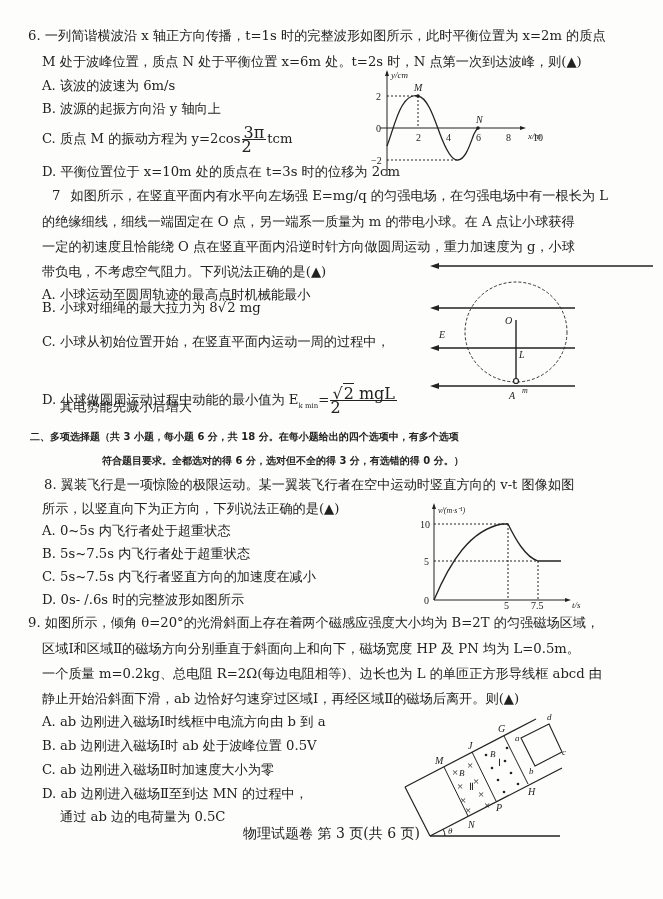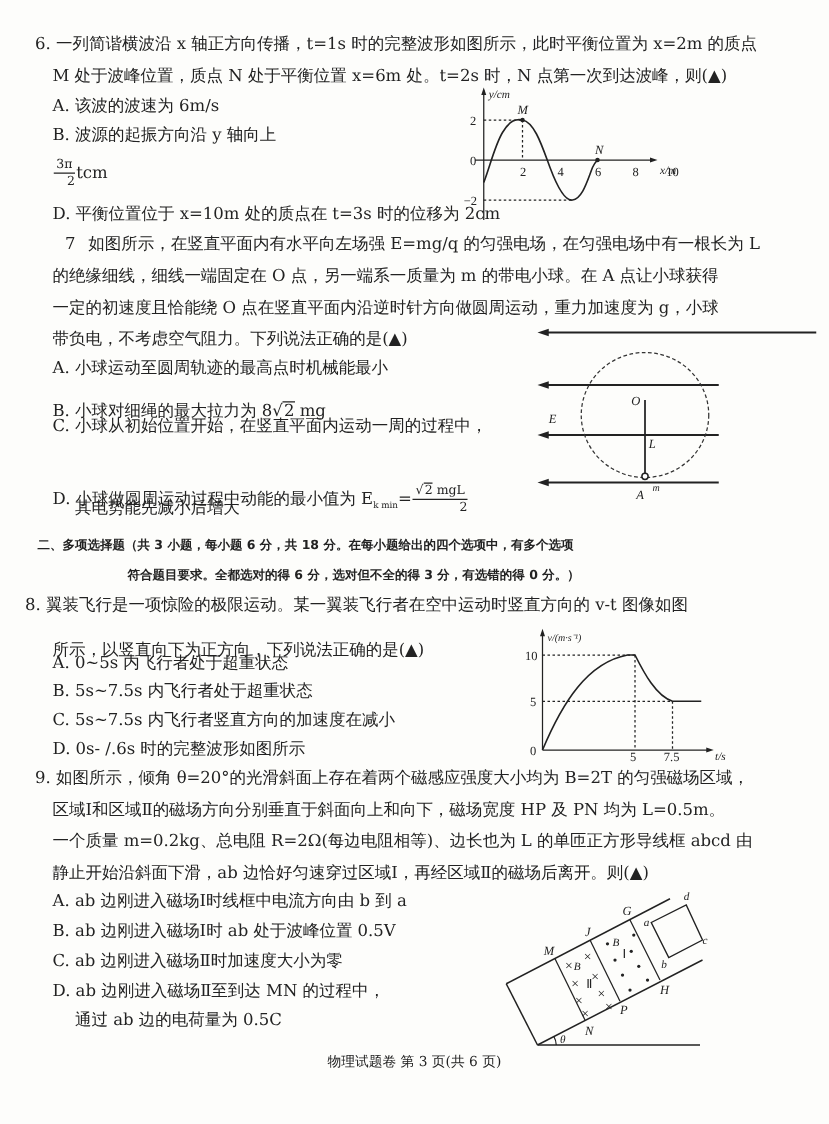--- a/index.html
+++ b/index.html
@@ -3,40 +3,40 @@
 <meta charset="utf-8">
 <style>
   html, body { margin: 0; padding: 0; background: #fdfdfb; }
   body {
     width: 663px; height: 899px; position: relative; overflow: hidden;
     font-family: "DejaVu Serif", "Liberation Serif", serif;
     color: #222; font-size: 13.2px;
   }
   .line { position: absolute; white-space: nowrap; line-height: 18px; }
   .bold { font-weight: bold; font-family: "DejaVu Sans", sans-serif; font-size: 10px; }
-  .frac { display: inline-block; vertical-align: middle; text-align: right; font-size: 10px; line-height: 13px; margin: 0 1px; }
+  .frac { display: inline-block; vertical-align: middle; text-align: left; font-size: 16px; line-height: 13px; margin: 0 1px; }
   .frac .num { display: block; border-bottom: 1px solid #222; padding: 0 2px; }
   .frac .den { display: block; }
   .sqrt { border-top: 1px solid #222; padding-left: 1px; }
   svg { position: absolute; overflow: visible; }
   svg text { font-family: "Liberation Serif", serif; fill: #222; }
-  .footer { position: absolute; left: 0; right: 0; top: 842px; text-align: center; font-size: 11px; }
+  .footer { position: absolute; left: 0; right: 0; top: 825px; text-align: center; font-size: 14px; }
 </style>
 </head>
 <body>
 
 <div class="line" style="left:28px;top:27px;">
   <span>6.</span>
   <span>一列简谐横波沿 x 轴正方向传播，t=1s 时的完整波形如图所示，此时平衡位置为 x=2m 的质点</span>
 </div>
 <div class="line" style="left:42px;top:53px;">M 处于波峰位置，质点 N 处于平衡位置 x=6m 处。t=2s 时，N 点第一次到达波峰，则(▲)</div>
 <div class="line" style="left:42px;top:77px;">A. 该波的波速为 6m/s</div>
 <div class="line" style="left:42px;top:100px;">B. 波源的起振方向沿 y 轴向上</div>
 <div class="line" style="left:42px;top:124px;height:30px;line-height:30px;">
-  <span class="frac"><span class="num">3π</span><span class="den">2</span></span><span>tcm</span>
+  <span>C. 质点 M 的振动方程为 y=2cos</span><span class="frac"><span class="num">3π</span><span class="den">2</span></span><span>tcm</span>
 </div>
 <div class="line" style="left:42px;top:163px;">D. 平衡位置位于 x=10m 处的质点在 t=3s 时的位移为 2cm</div>
 
 <svg style="left:370px;top:68px;" width="180" height="112">
   <line x1="17" y1="108" x2="17" y2="4" stroke="#222" stroke-width="1"></line>
   <polygon points="17,2 15,8 19,8" fill="#222"></polygon>
   <line x1="10" y1="60" x2="153" y2="60" stroke="#222" stroke-width="1"></line>
   <polygon points="156,60 150,58 150,62" fill="#222"></polygon>
   <text x="21" y="10" font-size="9" font-style="italic">y/cm</text>
   <text x="158" y="71" font-size="9" font-style="italic">x/m</text>
@@ -59,21 +59,21 @@
 </svg>
 
 <div class="line" style="left:24px;top:187px;margin-left:28px;">
   <span>7</span>
   <span style="margin-left:6px;">如图所示，在竖直平面内有水平向左场强 E=mg/q 的匀强电场，在匀强电场中有一根长为 L</span>
 </div>
 <div class="line" style="left:42px;top:213px;">的绝缘细线，细线一端固定在 O 点，另一端系一质量为 m 的带电小球。在 A 点让小球获得</div>
 <div class="line" style="left:42px;top:238px;">一定的初速度且恰能绕 O 点在竖直平面内沿逆时针方向做圆周运动，重力加速度为 g，小球</div>
 <div class="line" style="left:42px;top:263px;">带负电，不考虑空气阻力。下列说法正确的是(▲)</div>
 <div class="line" style="left:42px;top:286px;">A. 小球运动至圆周轨迹的最高点时机械能最小</div>
-<div class="line" style="left:42px;top:321px;">
+<div class="line" style="left:42px;top:299px;">
   <span>B. 小球对细绳的最大拉力为 8</span>√<span class="sqrt">2</span><span> mg</span>
 </div>
 <div class="line" style="left:42px;top:333px;">C. 小球从初始位置开始，在竖直平面内运动一周的过程中，</div>
 <div class="line" style="left:60px;top:356px;margin-top:42px;">其电势能先减小后增大</div>
 <div class="line" style="left:42px;top:385px;height:30px;line-height:30px;">
   <span>D. 小球做圆周运动过程中动能的最小值为 E</span><sub style="font-size:7px;">k min</sub><span>=</span><span class="frac"><span class="num">√<span class="sqrt">2</span><span> mgL</span></span><span class="den">2</span></span>
 </div>
 
 <svg style="left:425px;top:262px;" width="230" height="150">
   <line x1="12" y1="4" x2="228" y2="4" stroke="#222" stroke-width="1.5"></line>
@@ -90,25 +90,25 @@
   <text x="14" y="76" font-size="10" font-style="italic">E</text>
   <text x="80" y="62" font-size="10" font-style="italic">O</text>
   <text x="94" y="96" font-size="10" font-style="italic">L</text>
   <text x="84" y="137" font-size="10" font-style="italic">A</text>
   <text x="97" y="131" font-size="8" font-style="italic">m</text>
 </svg>
 
 <div class="line bold" style="left:30px;top:428px;">二、多项选择题（共 3 小题，每小题 6 分，共 18 分。在每小题给出的四个选项中，有多个选项</div>
 <div class="line bold" style="left:54px;top:452px;margin-left:48px;">符合题目要求。全都选对的得 6 分，选对但不全的得 3 分，有选错的得 0 分。）</div>
 
-<div class="line" style="left:20px;top:476px;">
+<div class="line" style="left:44px;top:476px;">
   <span>8.</span>
   <span>翼装飞行是一项惊险的极限运动。某一翼装飞行者在空中运动时竖直方向的 v-t 图像如图</span>
 </div>
-<div class="line" style="left:42px;top:512px;">所示，以竖直向下为正方向，下列说法正确的是(▲)</div>
+<div class="line" style="left:42px;top:500px;">所示，以竖直向下为正方向，下列说法正确的是(▲)</div>
 <div class="line" style="left:42px;top:522px;">A. 0~5s 内飞行者处于超重状态</div>
 <div class="line" style="left:42px;top:545px;">B. 5s~7.5s 内飞行者处于超重状态</div>
 <div class="line" style="left:42px;top:568px;">C. 5s~7.5s 内飞行者竖直方向的加速度在减小</div>
 <div class="line" style="left:42px;top:591px;">D. 0s- /.6s 时的完整波形如图所示</div>
 
 <svg style="left:420px;top:502px;" width="200" height="112">
   <line x1="14" y1="98" x2="14" y2="4" stroke="#222" stroke-width="1"></line>
   <polygon points="14,1 12,7 16,7" fill="#222"></polygon>
   <line x1="14" y1="98" x2="148" y2="98" stroke="#222" stroke-width="1"></line>
   <polygon points="151,98 145,96 145,100" fill="#222"></polygon>

